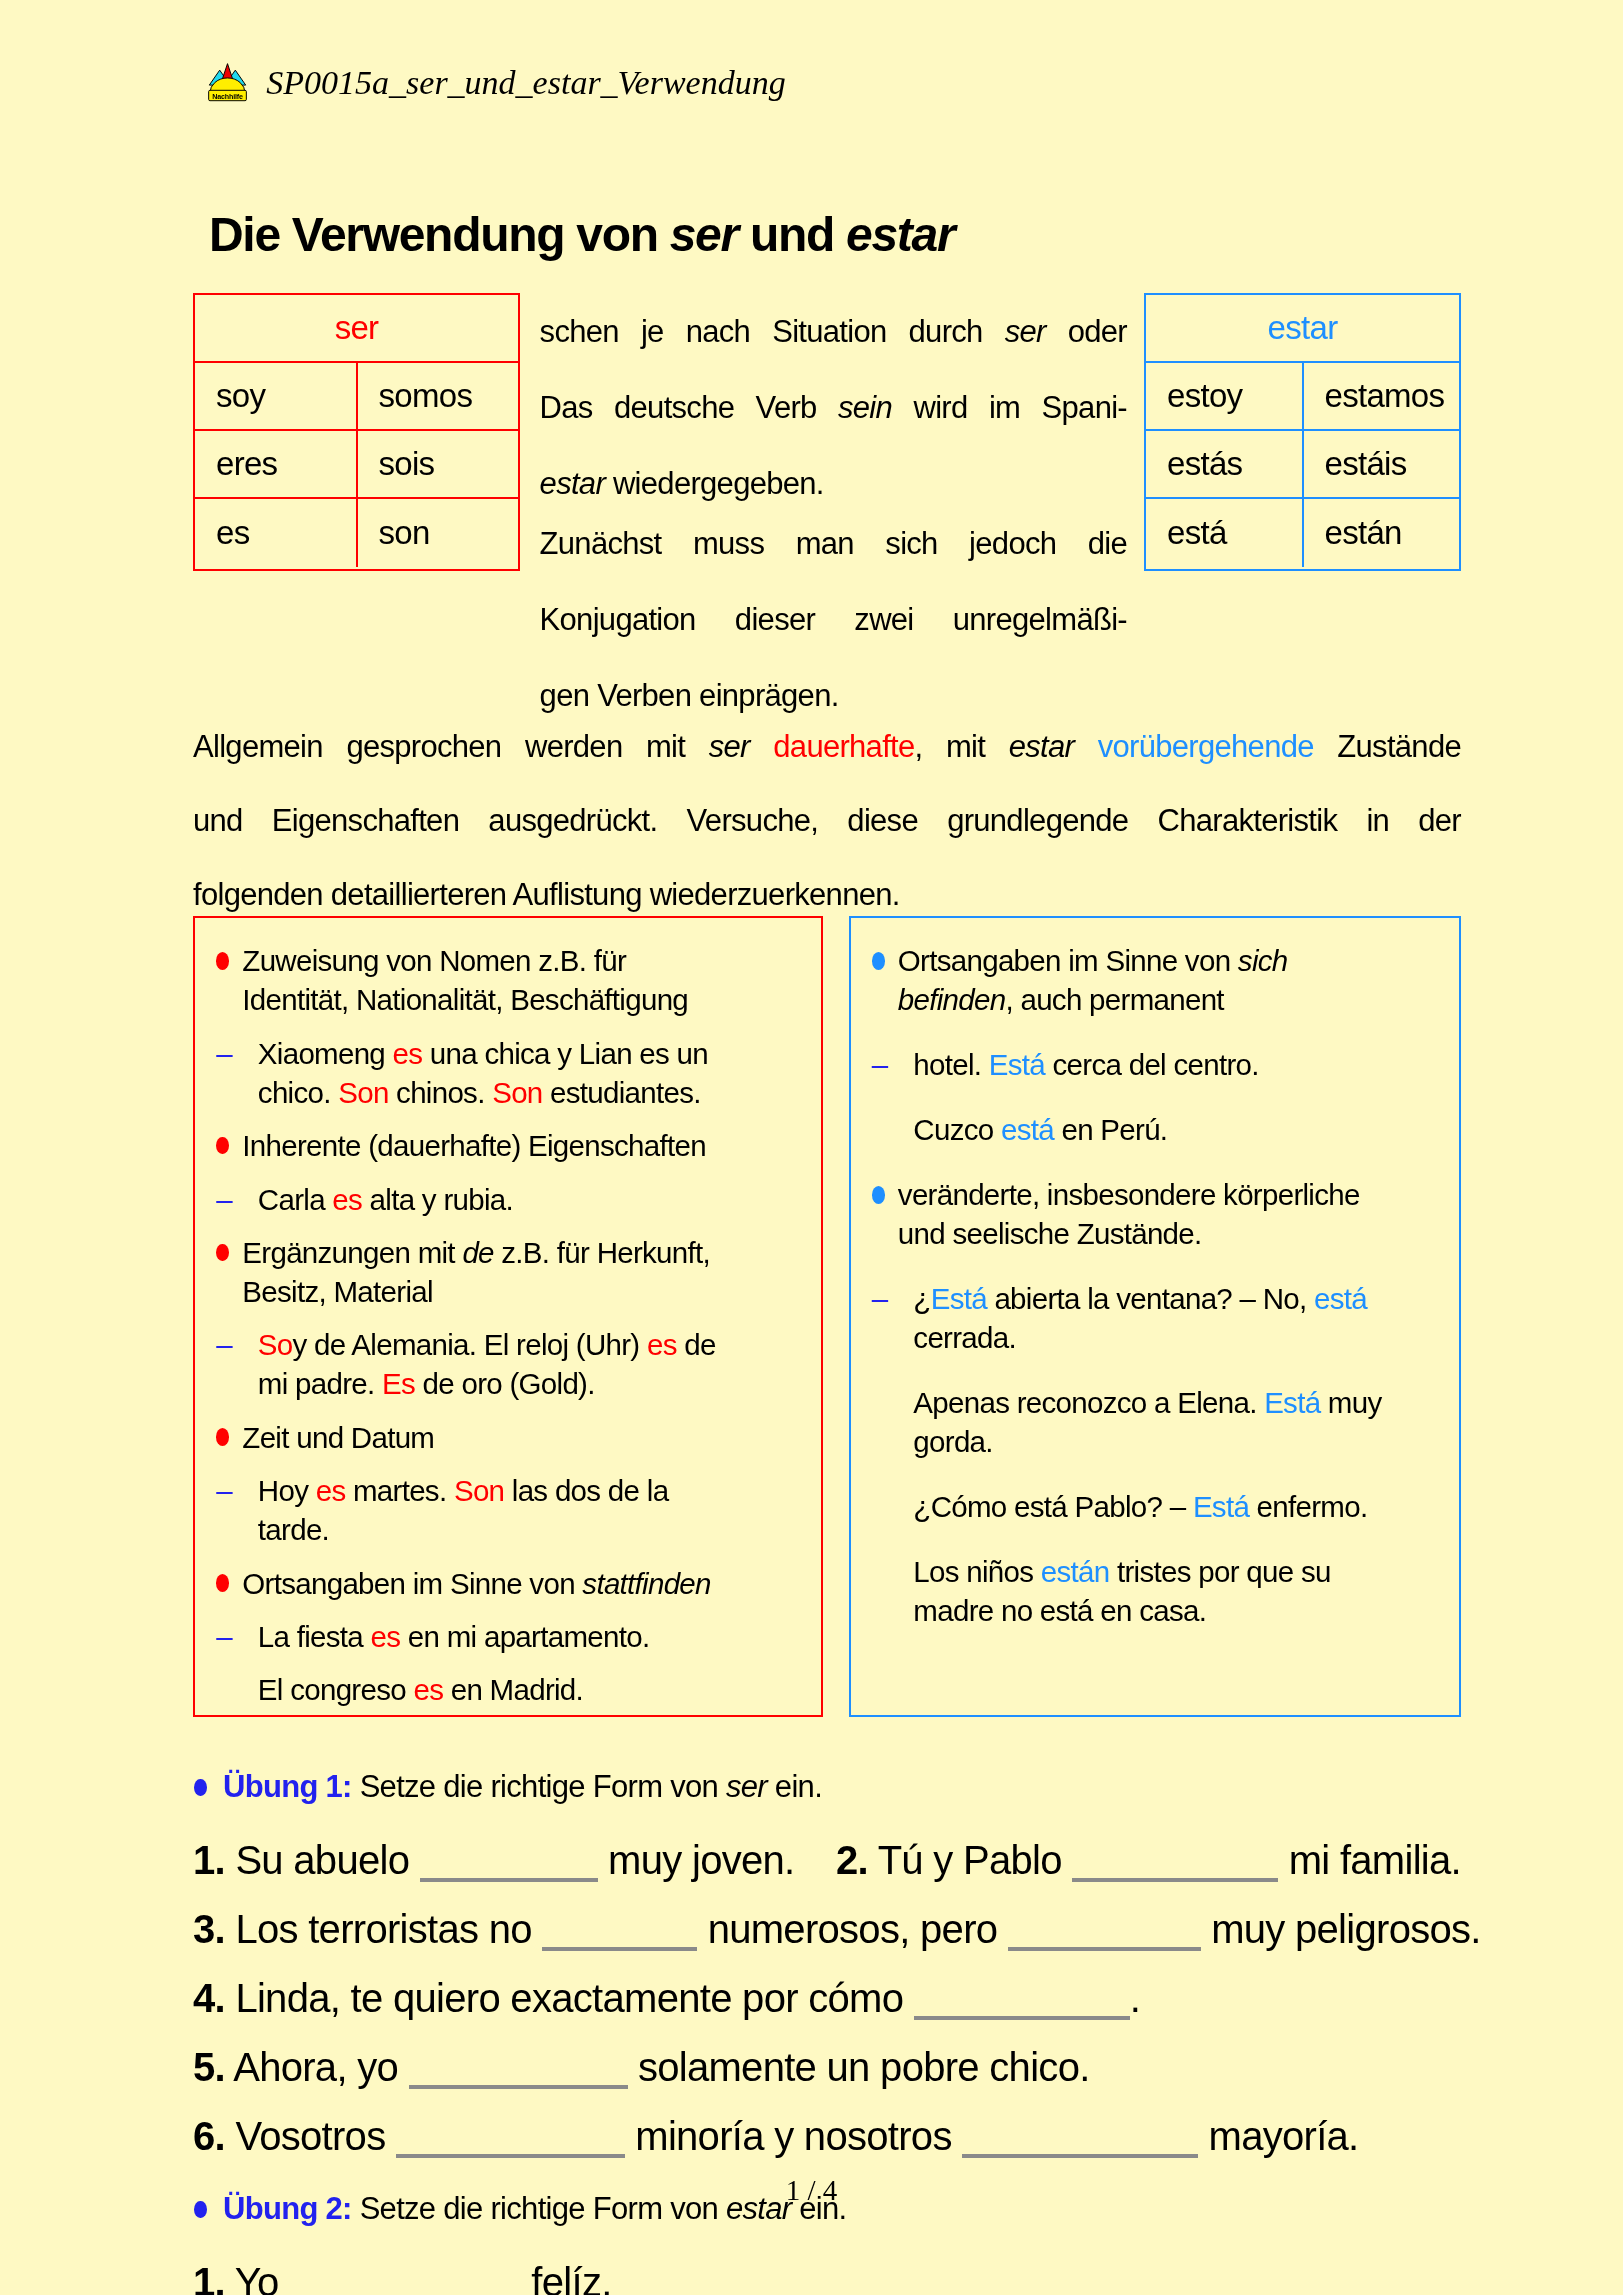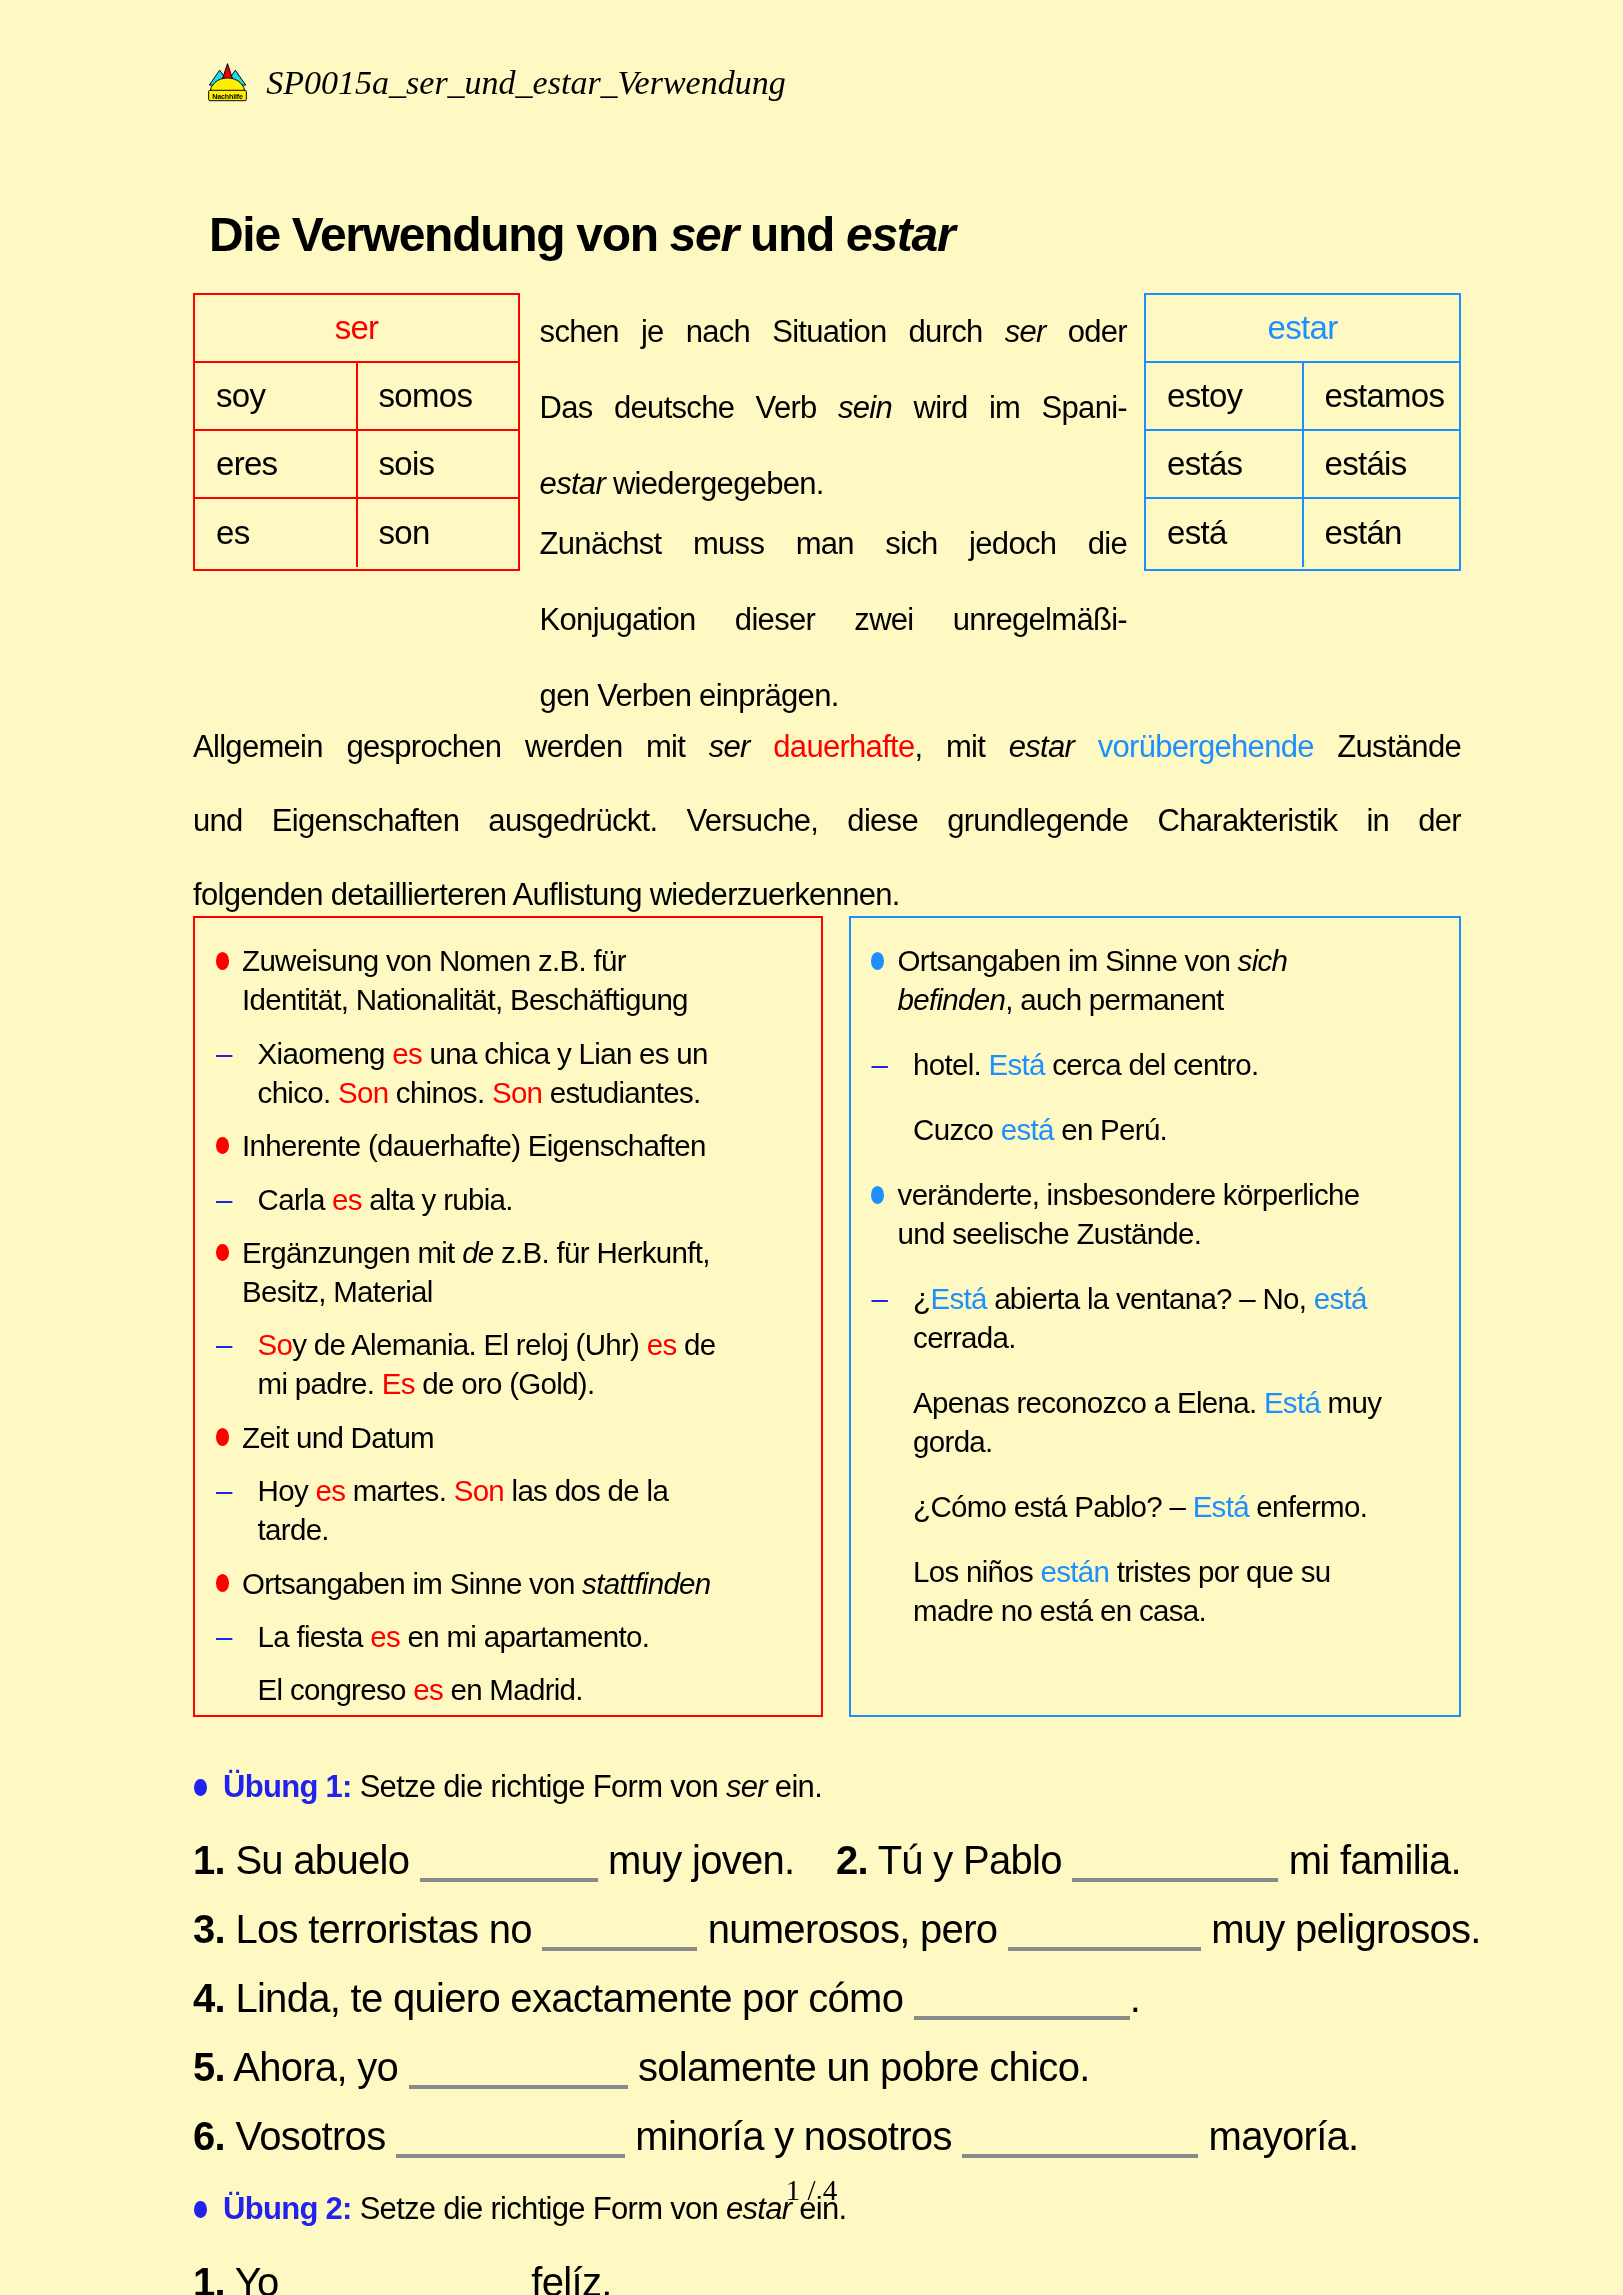--- a/index.html
+++ b/index.html
@@ -33,21 +33,21 @@
   .ser .vt-cell + .vt-cell{border-color:#ff0000;}
   .estar .vt-cell + .vt-cell{border-color:#1e8fff;}
   .intro{flex:1;padding:19.6px 17px 0 19.6px;font-size:31px;line-height:38px;}
   .para + .para{margin-top:22px;}
   .tline{display:block;}
   .tline.j{text-align:justify;}
   .tline.j::after{content:"";display:inline-block;width:100%;height:0;}
   
   .general{margin-top:13px;font-size:31px;line-height:37px;}
   
-  .boxes{display:flex;gap:25.5px;margin-top:3.9px;}
+  .boxes{display:flex;gap:25.5px;margin-top:3.9px;justify-content:center;}
   .box{box-sizing:border-box;height:801px;border:2.6px solid;padding:23px 7.9px 0 19.6px;
        font-size:29.5px;line-height:39px;}
   .box.redb{width:630px;border-color:#ff0000;}
   .box.blueb{width:612px;border-color:#1e8fff;}
   .item{position:relative;margin-bottom:14.4px;}
   .blueb .item{margin-bottom:26px;}
   .item.dot{padding-left:27.5px;}
   .item.dash,.item.none{padding-left:43px;}
   .bline{white-space:nowrap;}
   .dotm{position:absolute;left:1.3px;top:10.5px;width:13px;height:17.7px;border-radius:50%;}

